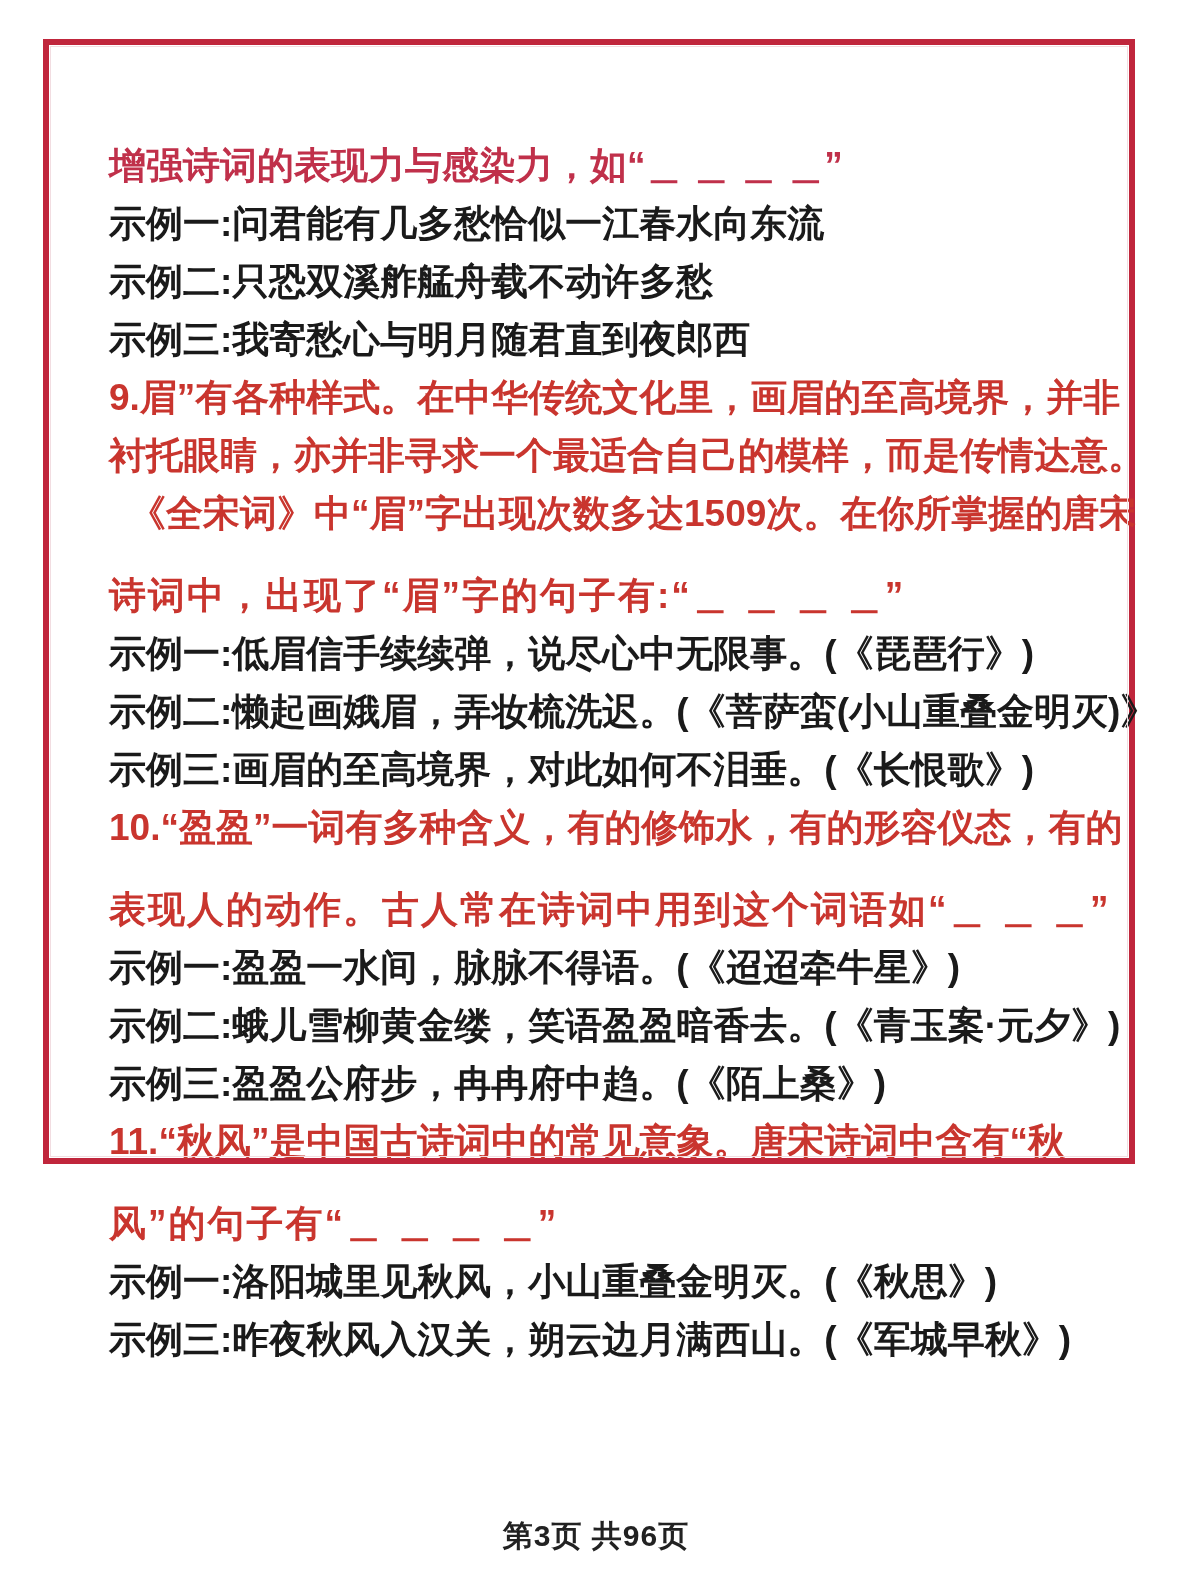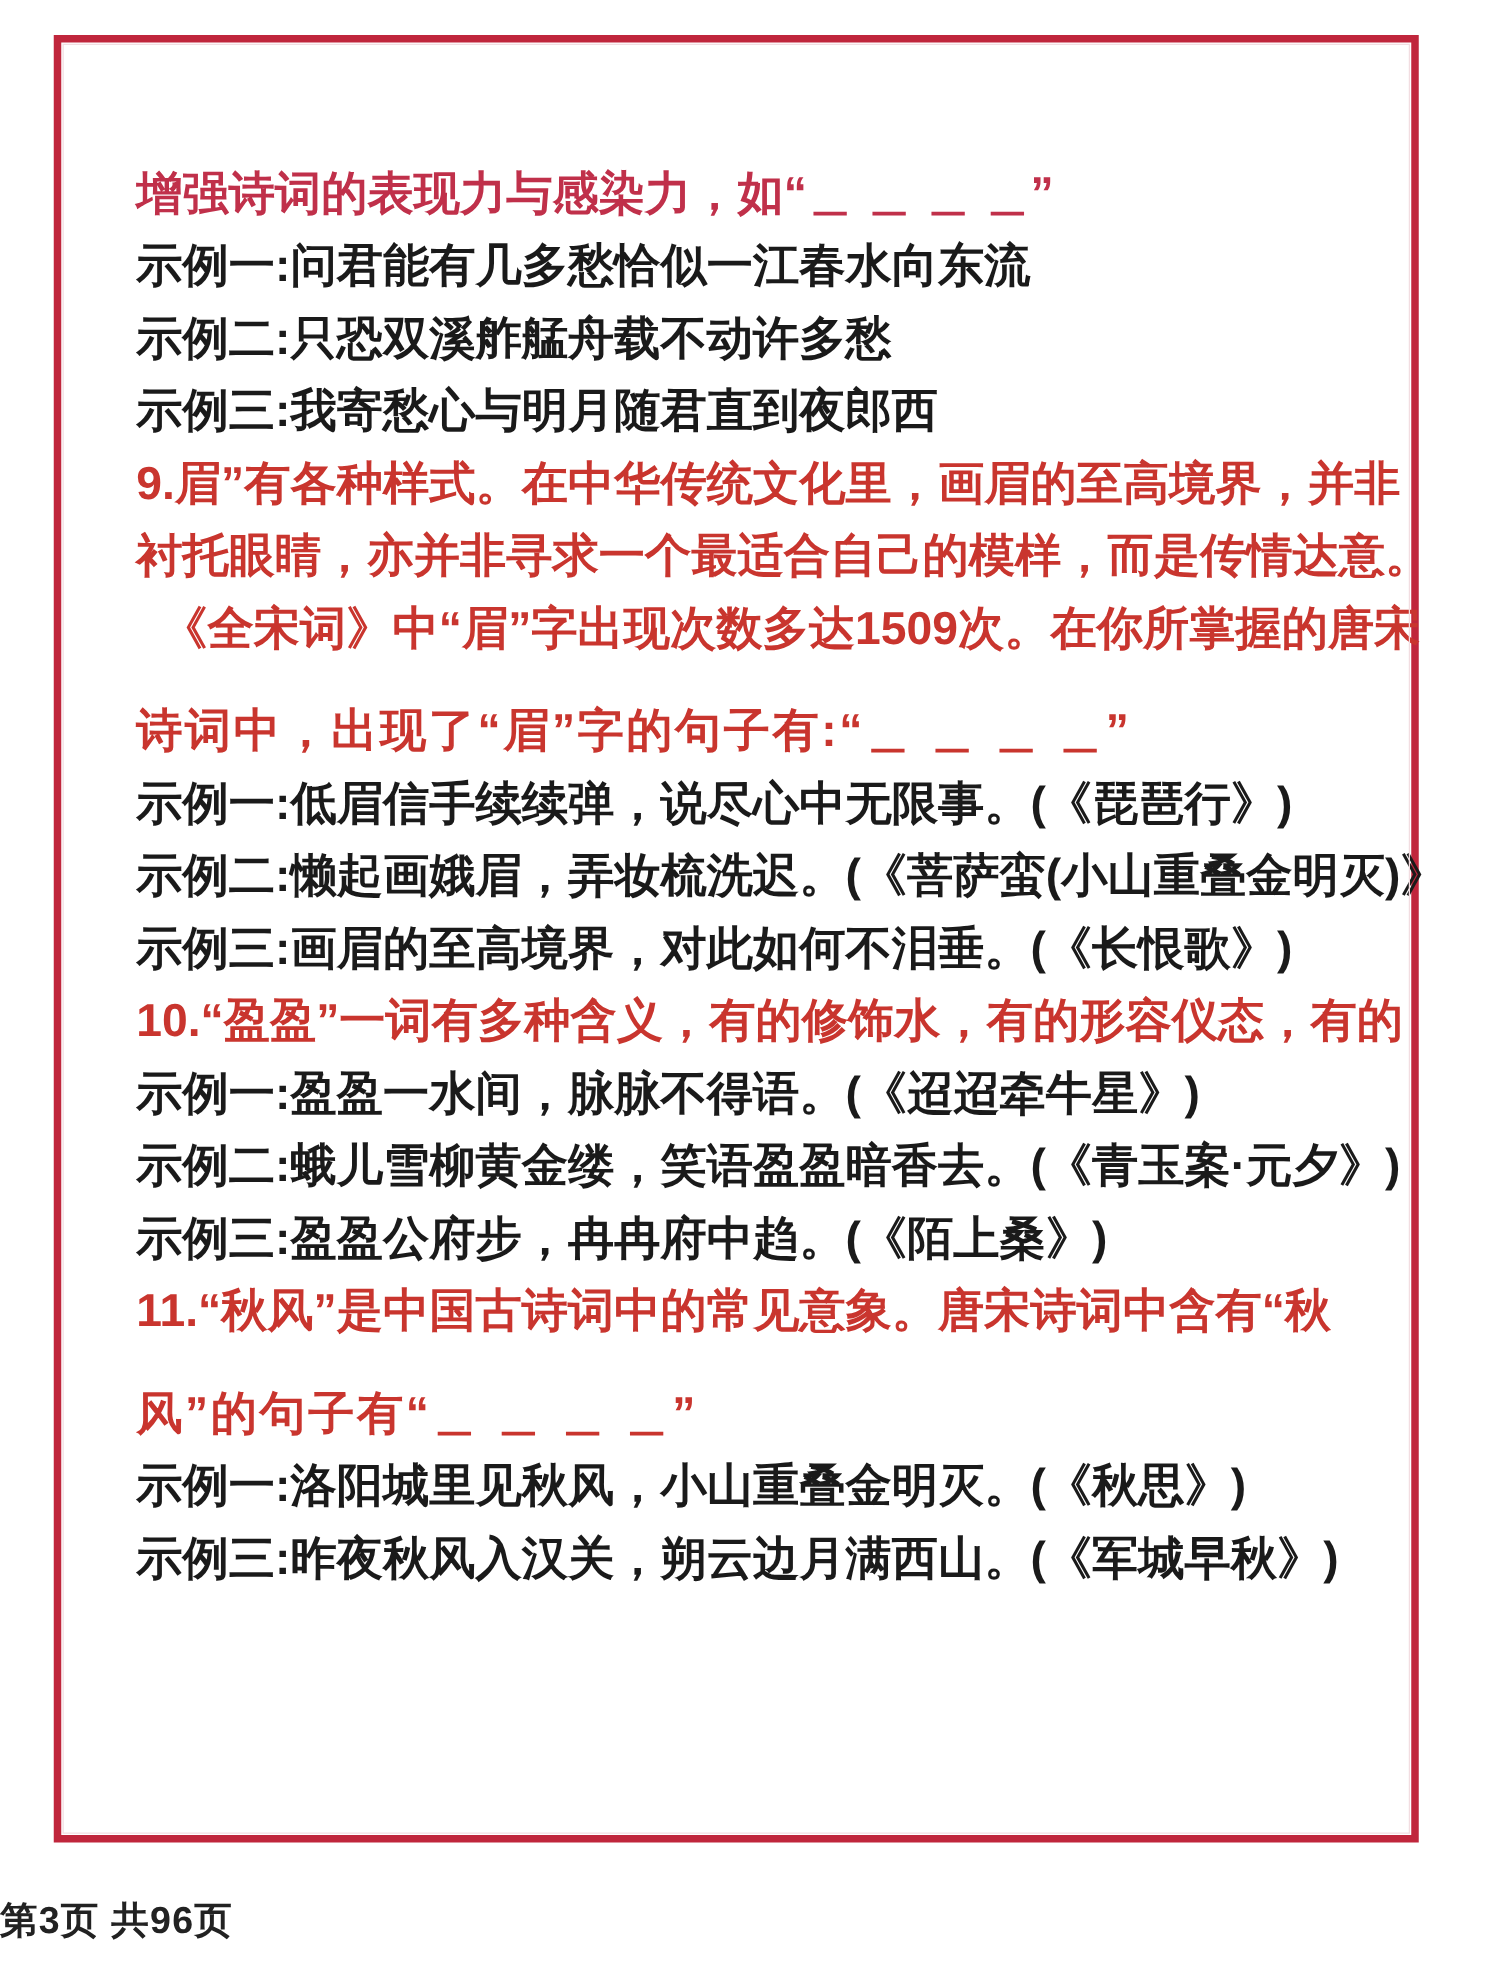--- a/index.html
+++ b/index.html
@@ -20,23 +20,23 @@
     left: 0; top: 0;
     width: 1192px;
     height: 1589px;
     background: #ffffff;
   }
 
   
   #frame {
     position: absolute;
     left: 43px;
-    top: 28px;
+    top: 39px;
     width: 1092px;
-    height: 1446px;
+    height: 1125px;
     box-sizing: border-box;
     border: 6px solid #c0263c;
     background: #ffffff;
   }
   #frame::after {
     content: "";
     position: absolute;
     left: 1px; top: 1px; right: 1px; bottom: 1px;
     border: 1px solid #f2dde1;
     pointer-events: none;
@@ -89,21 +89,21 @@
   .blanks {
     letter-spacing: 2px;
     margin-top: 24px;
   }
 
   #footer {
     position: absolute;
     left: 0;
     top: 1516px;
     width: 1192px;
-    text-align: left;
+    text-align: center;
     font-size: 30px;
     color: #222222;
     font-weight: 600;
     letter-spacing: 1px;
   }
 </style>
 </head>
 <body>
 
 <div id="page">
@@ -120,20 +120,21 @@
       <div class="line q">9.眉”有各种样式。在中华传统文化里，画眉的至高境界，并非</div>
       <div class="line q-wrap">衬托眼睛，亦并非寻求一个最适合自己的模样，而是传情达意。</div>
       <div class="line q-wrap indent">《全宋词》中“眉”字出现次数多达1509次。在你所掌握的唐宋</div>
       <div class="line q-wrap blanks">诗词中，出现了“眉”字的句子有:“＿ ＿ ＿ ＿”</div>
 
       <div class="line ex">示例一:低眉信手续续弹，说尽心中无限事。(《琵琶行》)</div>
       <div class="line ex">示例二:懒起画娥眉，弄妆梳洗迟。(《菩萨蛮(小山重叠金明灭)》</div>
       <div class="line ex">示例三:画眉的至高境界，对此如何不泪垂。(《长恨歌》)</div>
 
       <div class="line q">10.“盈盈”一词有多种含义，有的修饰水，有的形容仪态，有的</div>
+      <div class="line q-wrap blanks">表现人的动作。古人常在诗词中用到这个词语如“＿ ＿ ＿”</div>
 
       <div class="line ex">示例一:盈盈一水间，脉脉不得语。(《迢迢牵牛星》)</div>
       <div class="line ex">示例二:蛾儿雪柳黄金缕，笑语盈盈暗香去。(《青玉案·元夕》)</div>
       <div class="line ex">示例三:盈盈公府步，冉冉府中趋。(《陌上桑》)</div>
 
       <div class="line q">11.“秋风”是中国古诗词中的常见意象。唐宋诗词中含有“秋</div>
       <div class="line q-wrap blanks">风”的句子有“＿ ＿ ＿ ＿”</div>
 
       <div class="line ex">示例一:洛阳城里见秋风，小山重叠金明灭。(《秋思》)</div>
       <div class="line ex">示例三:昨夜秋风入汉关，朔云边月满西山。(《军城早秋》)</div>

